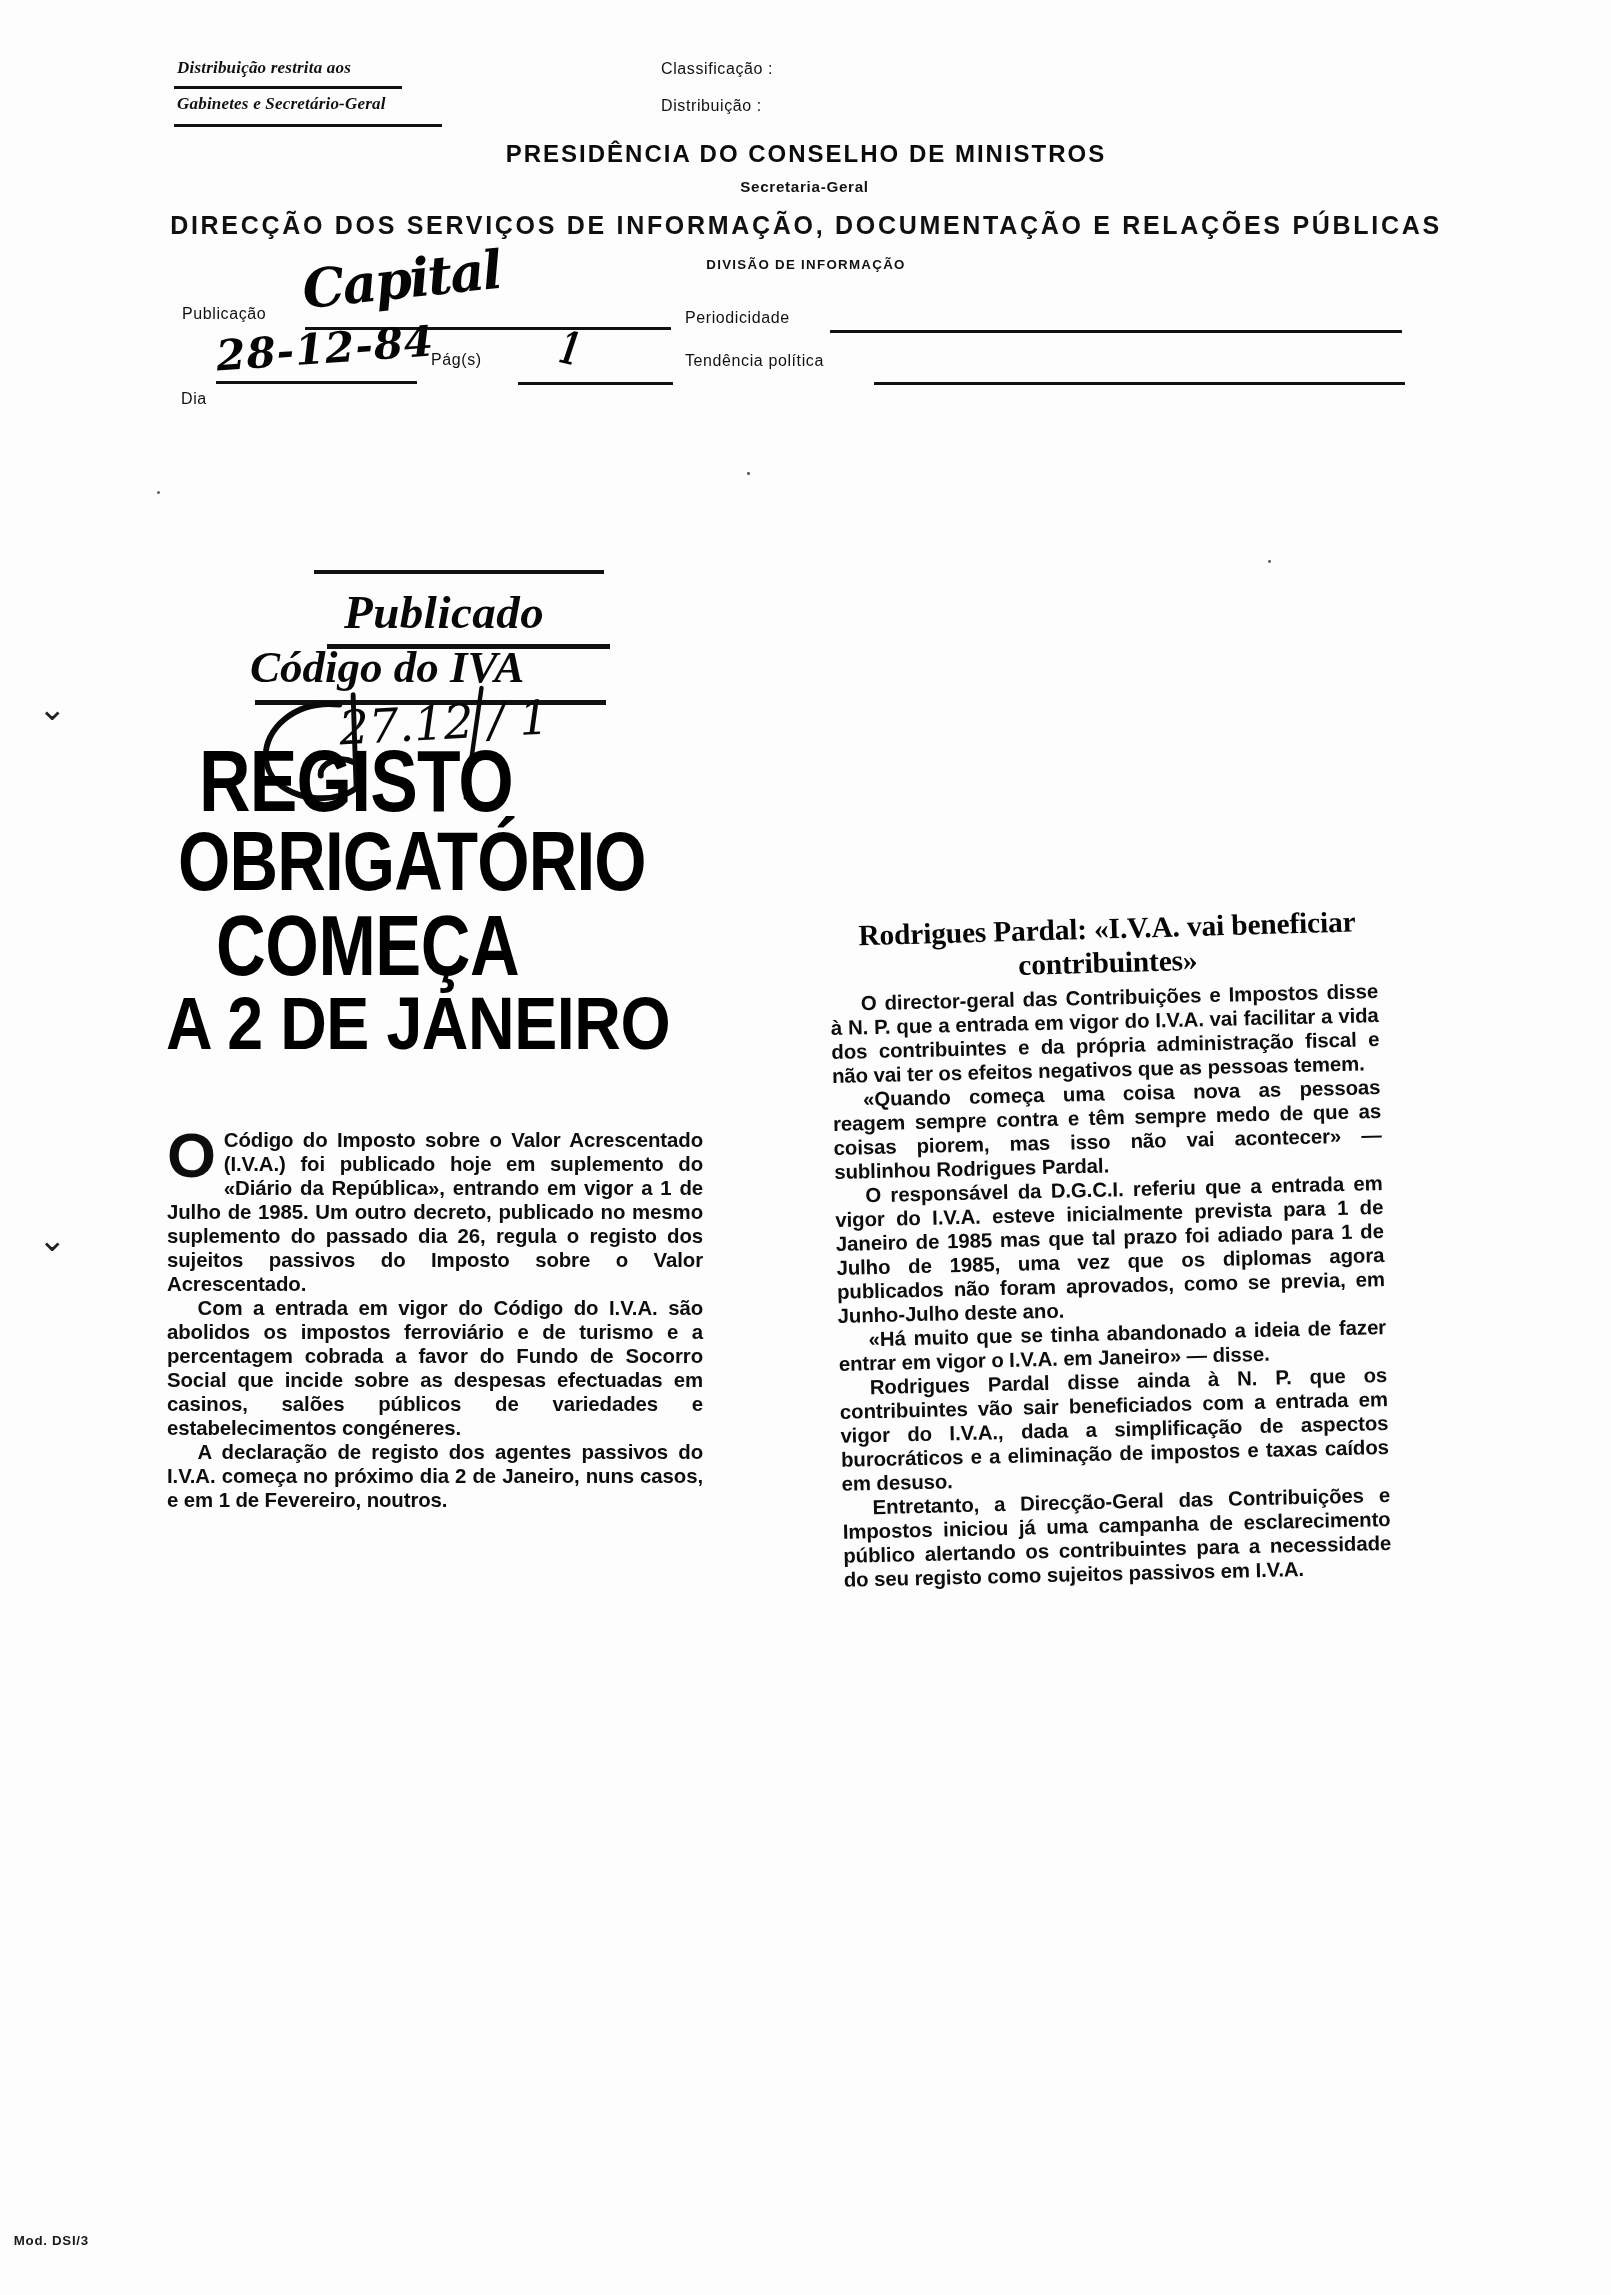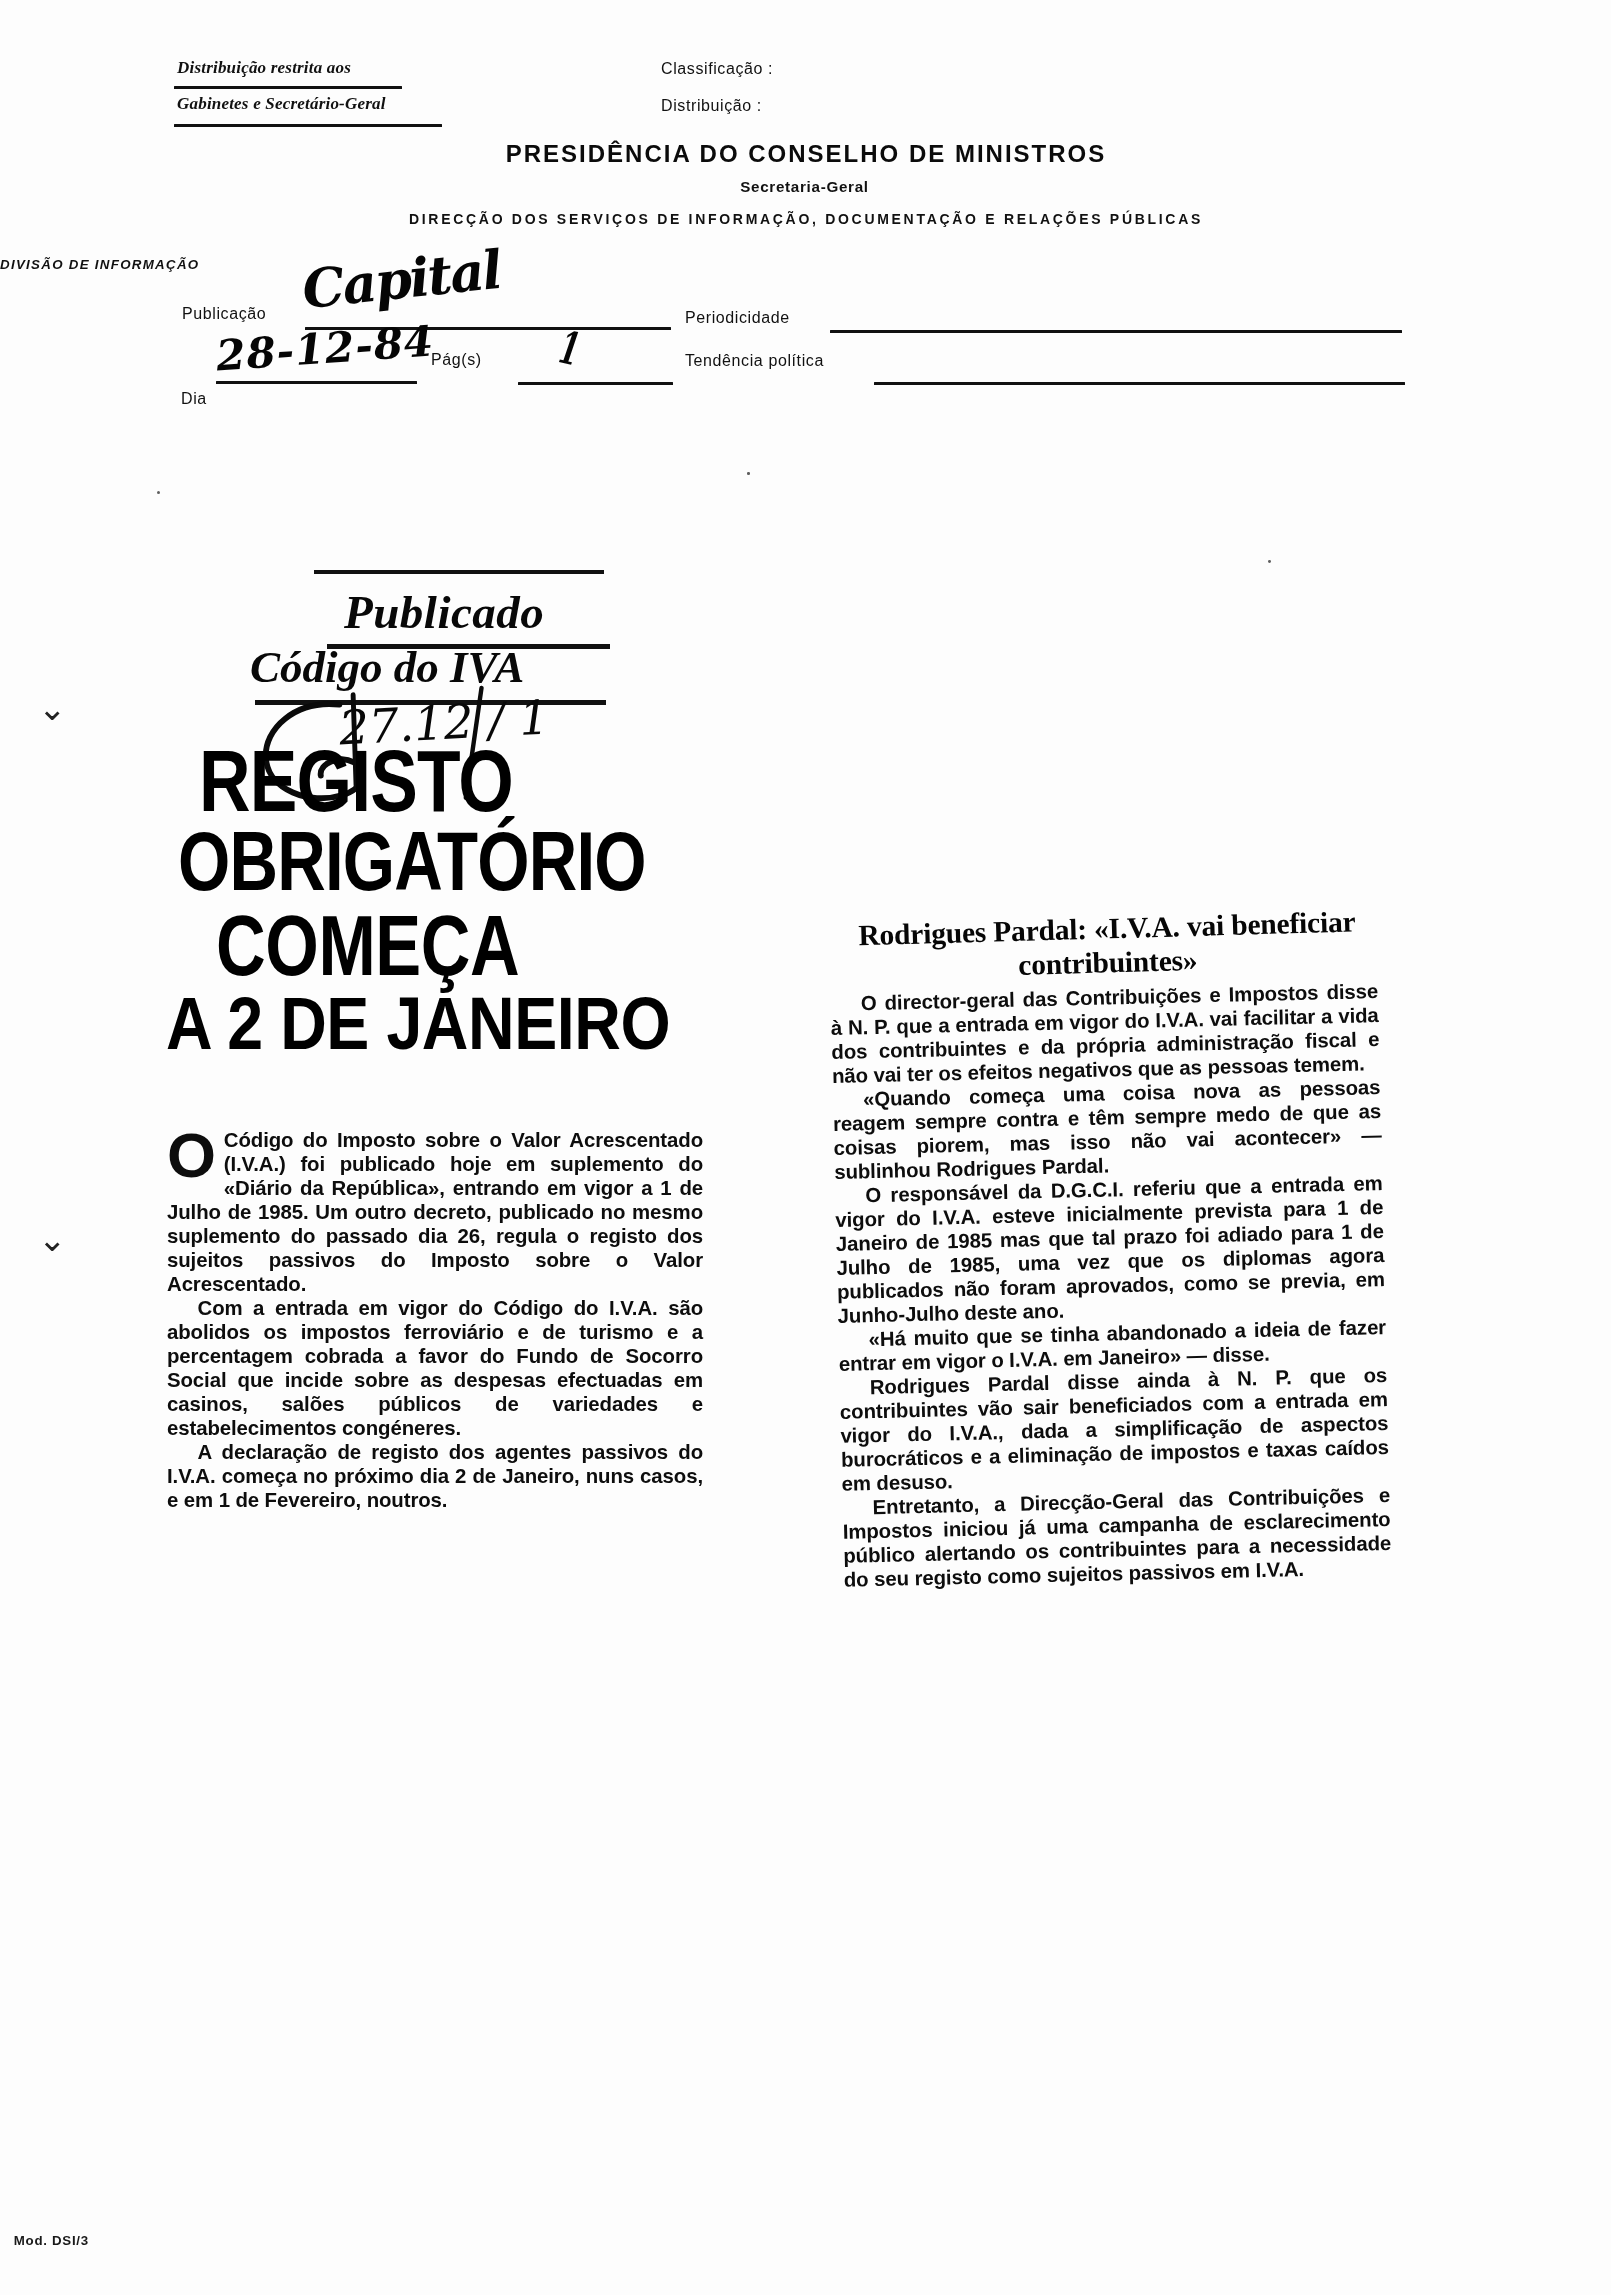--- a/index.html
+++ b/index.html
@@ -28,26 +28,26 @@
   }
   .org-title{
     font-size:24px;font-weight:700;letter-spacing:2px;color:#0b0b0b;
     text-align:center;white-space:nowrap;
   }
   .org-sub{
     font-size:15.2px;font-weight:600;letter-spacing:0.7px;color:#111;
     text-align:center;white-space:nowrap;
   }
   .org-dept{
-    font-size:14px;font-weight:600;letter-spacing:2.7px;color:#111;
+    font-size:25px;font-weight:600;letter-spacing:2.7px;color:#111;
     text-align:center;white-space:nowrap;
   }
   .org-div{
     font-size:13.3px;font-weight:600;letter-spacing:1.3px;color:#111;
-    text-align:left;white-space:nowrap;font-style:italic;
+    text-align:center;white-space:nowrap;
   }
 
   
   .hand{
     font-family:"DejaVu Serif", serif;
     font-style:italic;font-weight:700;
     color:#050505;white-space:nowrap;
   }
   .hand-pub{font-size:53px;transform:rotate(-6deg);letter-spacing:-2px;}
   .hand-date{font-size:42px;transform:rotate(-4deg);letter-spacing:1px;}

